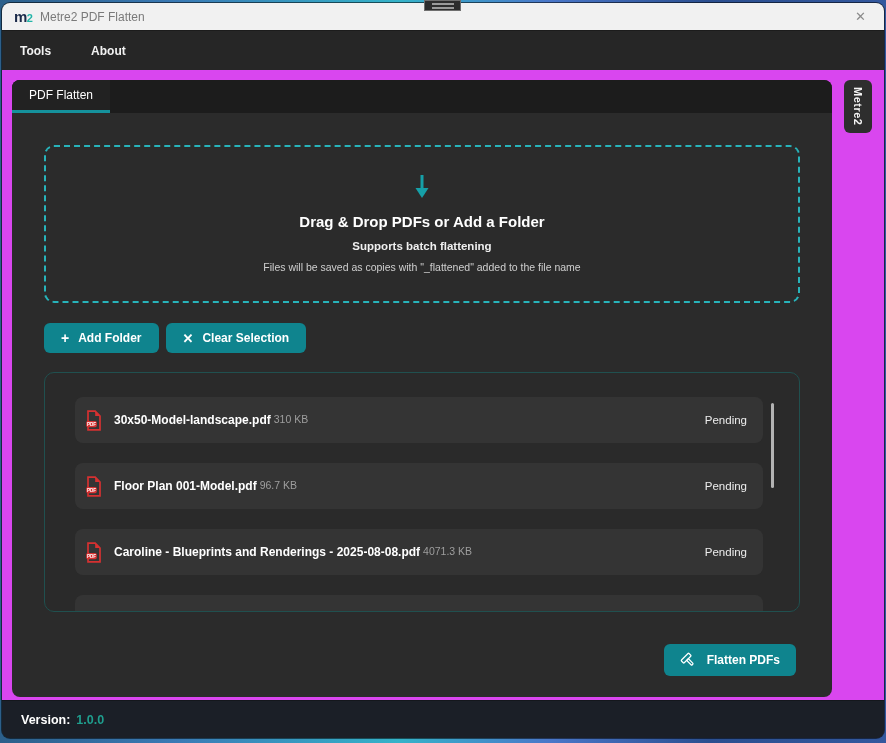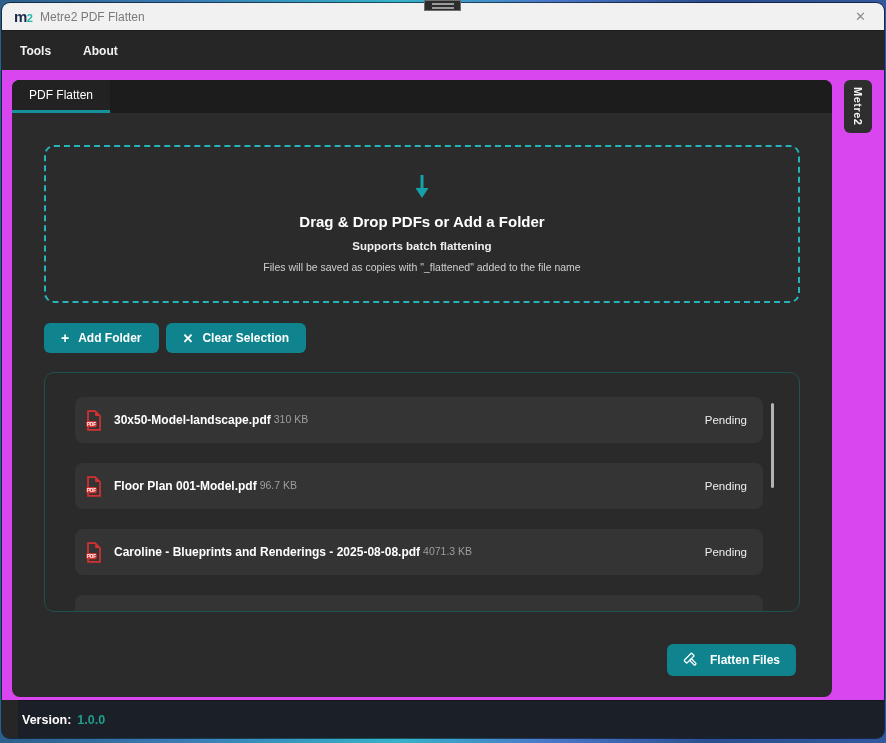--- a/index.html
+++ b/index.html
@@ -23,21 +23,21 @@
     padding:0 12px; flex:0 0 auto; }
   .logo { display:flex; align-items:baseline; margin-right:7px; }
   .logo .m { font-size:15px; font-weight:bold; color:#1c2b4a; letter-spacing:-.5px; }
   .logo .two { font-size:11px; font-weight:bold; color:#23b5a8; }
   .win-title { font-size:12px; color:#7a7a7a; }
   .close-btn { margin-left:auto; color:#8a8a8a; font-size:13px; line-height:1;
     padding:2px 6px; cursor:default; }
 
   
   .menubar { height:40px; background:#262626; display:flex; align-items:center;
-    padding:0 18px; gap:32px; flex:0 0 auto; border-top:1px solid #1c1c1c; }
+    padding:0 18px; gap:40px; flex:0 0 auto; border-top:1px solid #1c1c1c; }
   .menu-item { color:#f2f2f2; font-size:12px; font-weight:600; cursor:default; }
 
   
   .main { flex:1 1 auto; position:relative; background:#d946ef; }
 
   .panel { position:absolute; top:10px; left:10px; width:820px; height:617px;
     background:#2b2b2b; border-radius:8px; overflow:hidden; }
   .tabstrip { height:33px; background:#1c1c1c; display:flex; align-items:stretch; }
   .tab { display:flex; align-items:center; padding:0 17px; color:#fff; font-size:12px;
     border-bottom:3px solid #15929c; background:#222; }
@@ -76,21 +76,21 @@
   .btn-flatten { height:32px; padding:0 16px; gap:10px; }
   .hammer-svg { width:17px; height:17px; }
 
   
   .side-tab { position:absolute; top:10px; right:12px; width:28px; height:53px;
     background:#2e2e2e; border-radius:6px; display:flex; align-items:center; justify-content:center; }
   .side-tab span { writing-mode:vertical-rl; color:#f5f5f5; font-size:11px; font-weight:bold; letter-spacing:.5px; }
 
   
   .footer { height:38px; background:#1b1f27; display:flex; align-items:center;
-    padding:0 4px; gap:6px; flex:0 0 auto; border-top:1px solid #14171c;margin-left:16px; }
+    padding:0 19px; gap:6px; flex:0 0 auto; border-top:1px solid #14171c; }
   .ver-label { color:#fff; font-size:12.5px; font-weight:bold; }
   .ver-value { color:#1f9e8e; font-size:12.5px; font-weight:600; }
 </style>
 </head>
 <body>
 
 <div class="screen">
 
   <div class="snap-handle">
     <i></i>
@@ -192,21 +192,21 @@
           </div>
 
           <div class="flatten-row">
             <button class="btn btn-flatten">
               <svg class="hammer-svg" viewBox="0 0 24 24">
                 <g transform="rotate(-45 12 12)" fill="none" stroke="#ffffff" stroke-width="1.7" stroke-linejoin="round">
                   <rect x="4.5" y="4.5" width="15" height="5.5" rx="1"></rect>
                   <rect x="10.3" y="10" width="3.4" height="10" rx="1.2"></rect>
                 </g>
               </svg>
-              <span>Flatten Files</span>
+              <span>Flatten PDFs</span>
             </button>
           </div>
 
         </div>
       </div>
 
       <div class="side-tab">
         <span>Metre2</span>
       </div>
 

